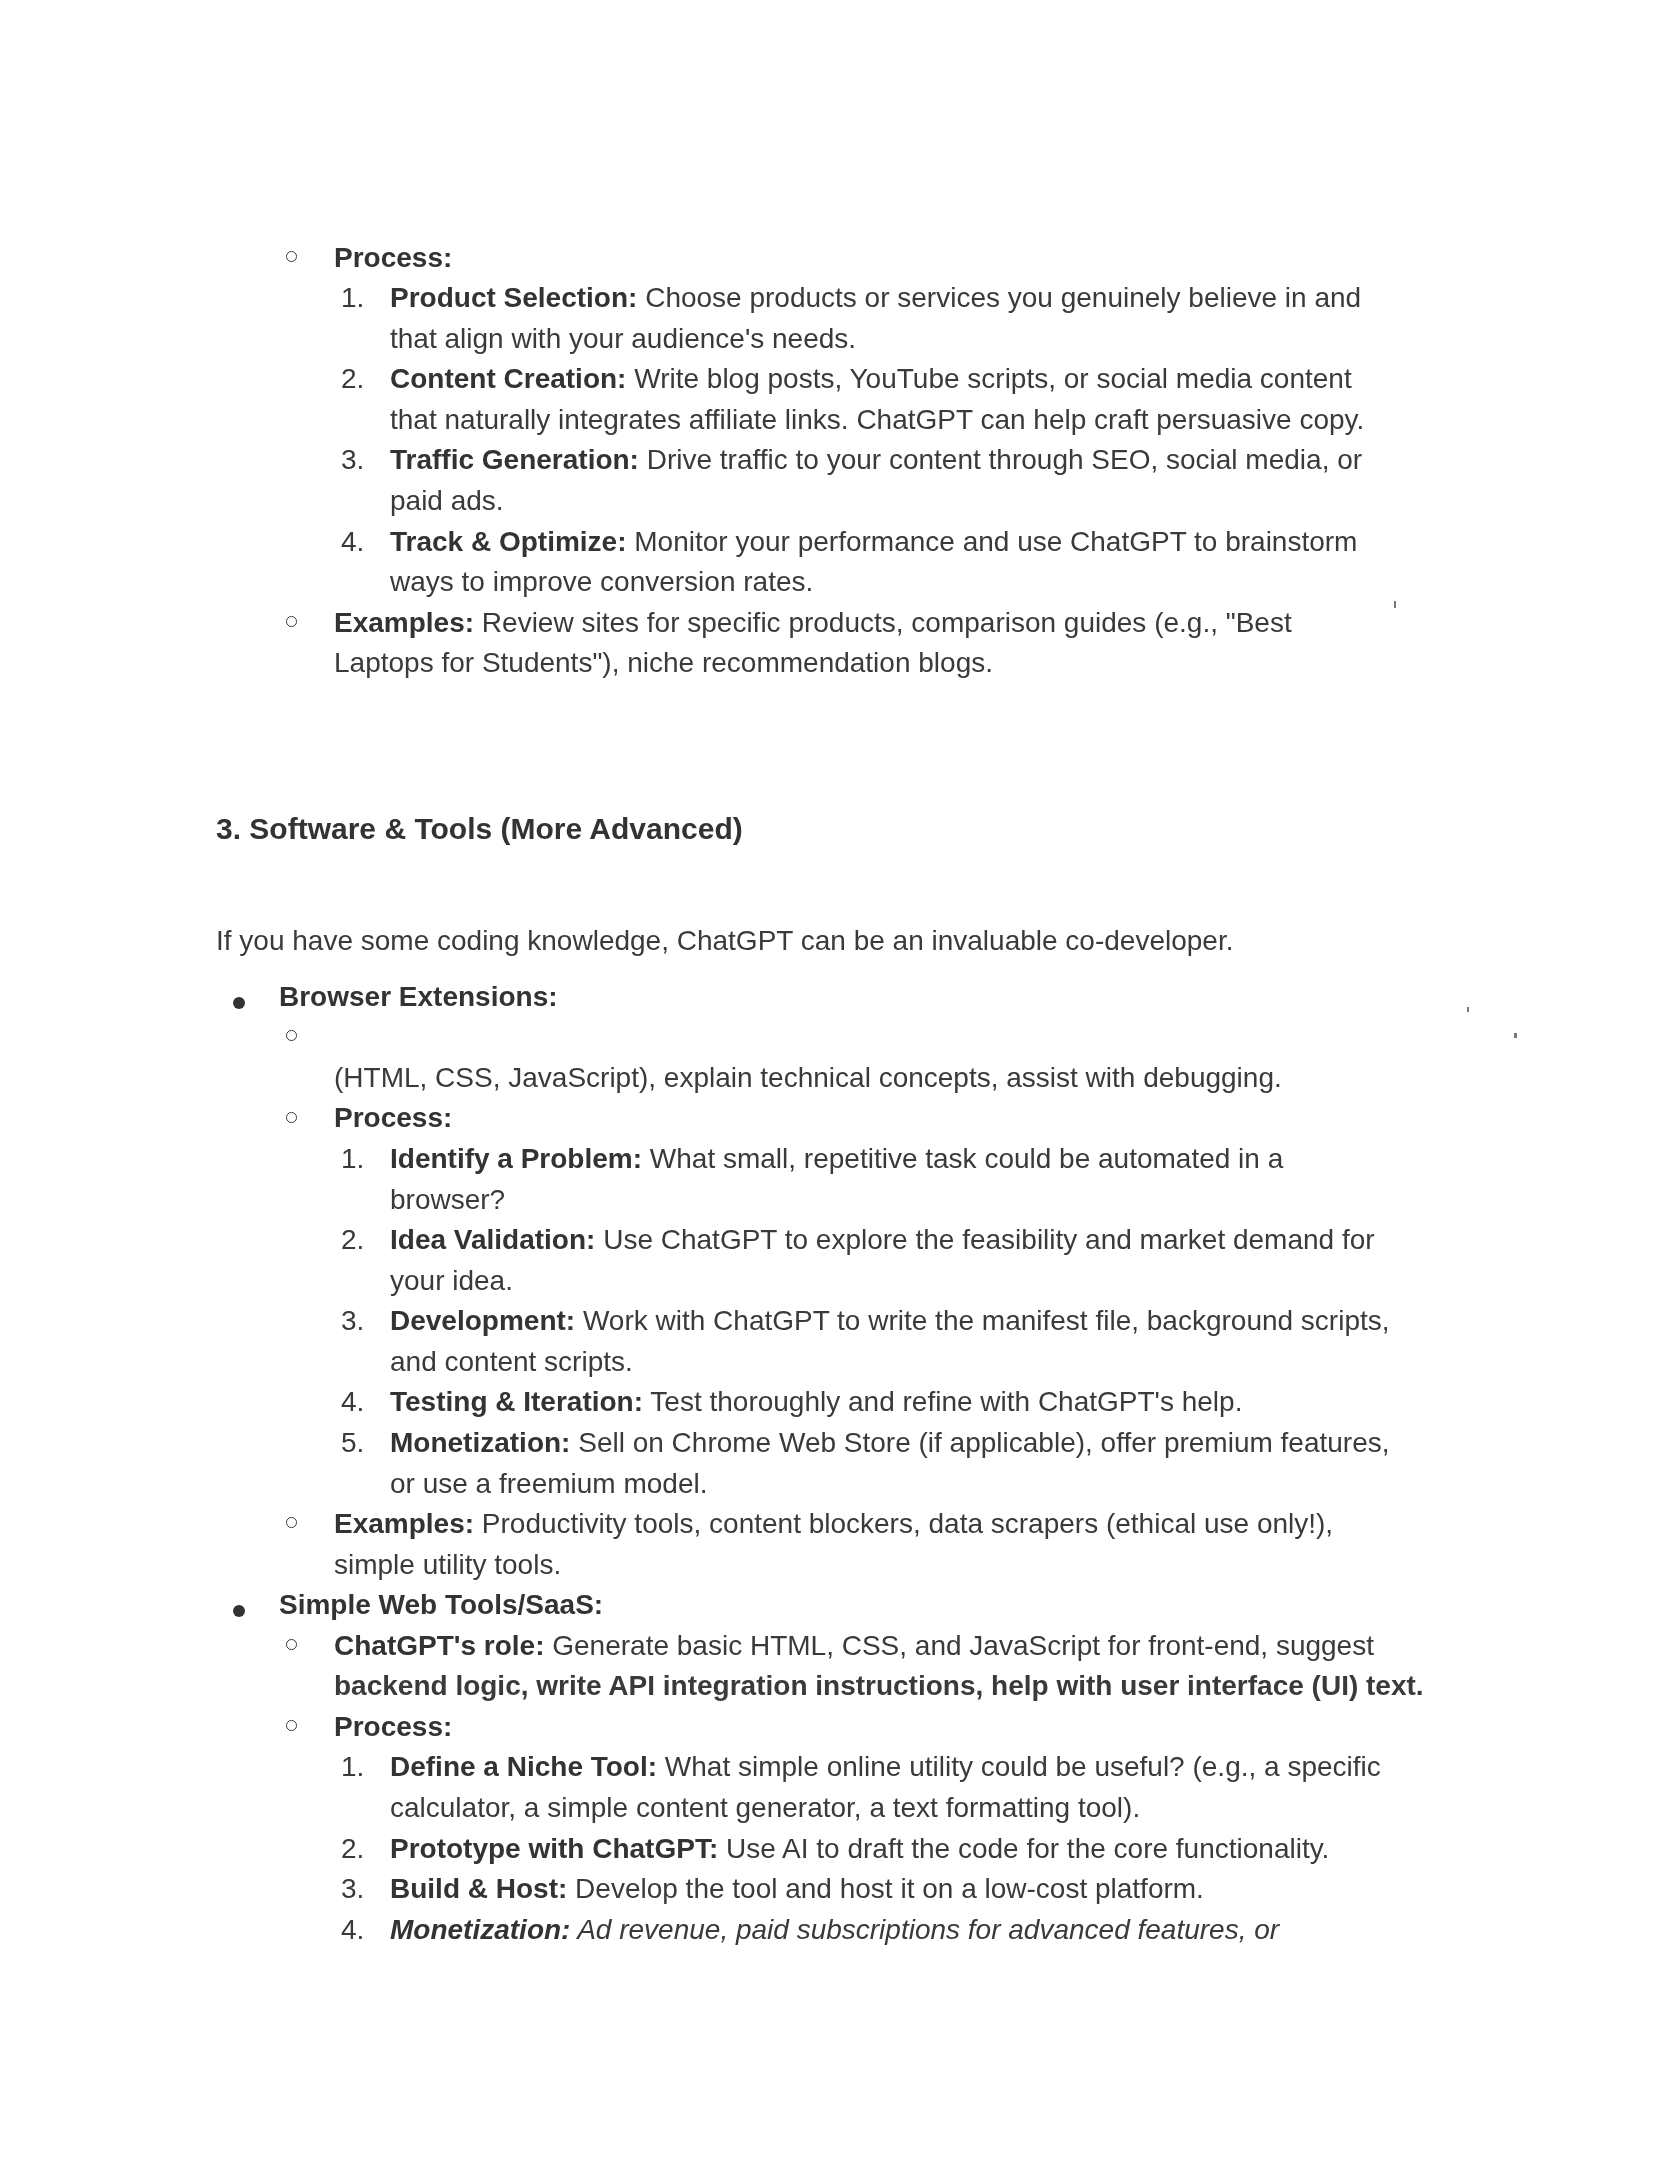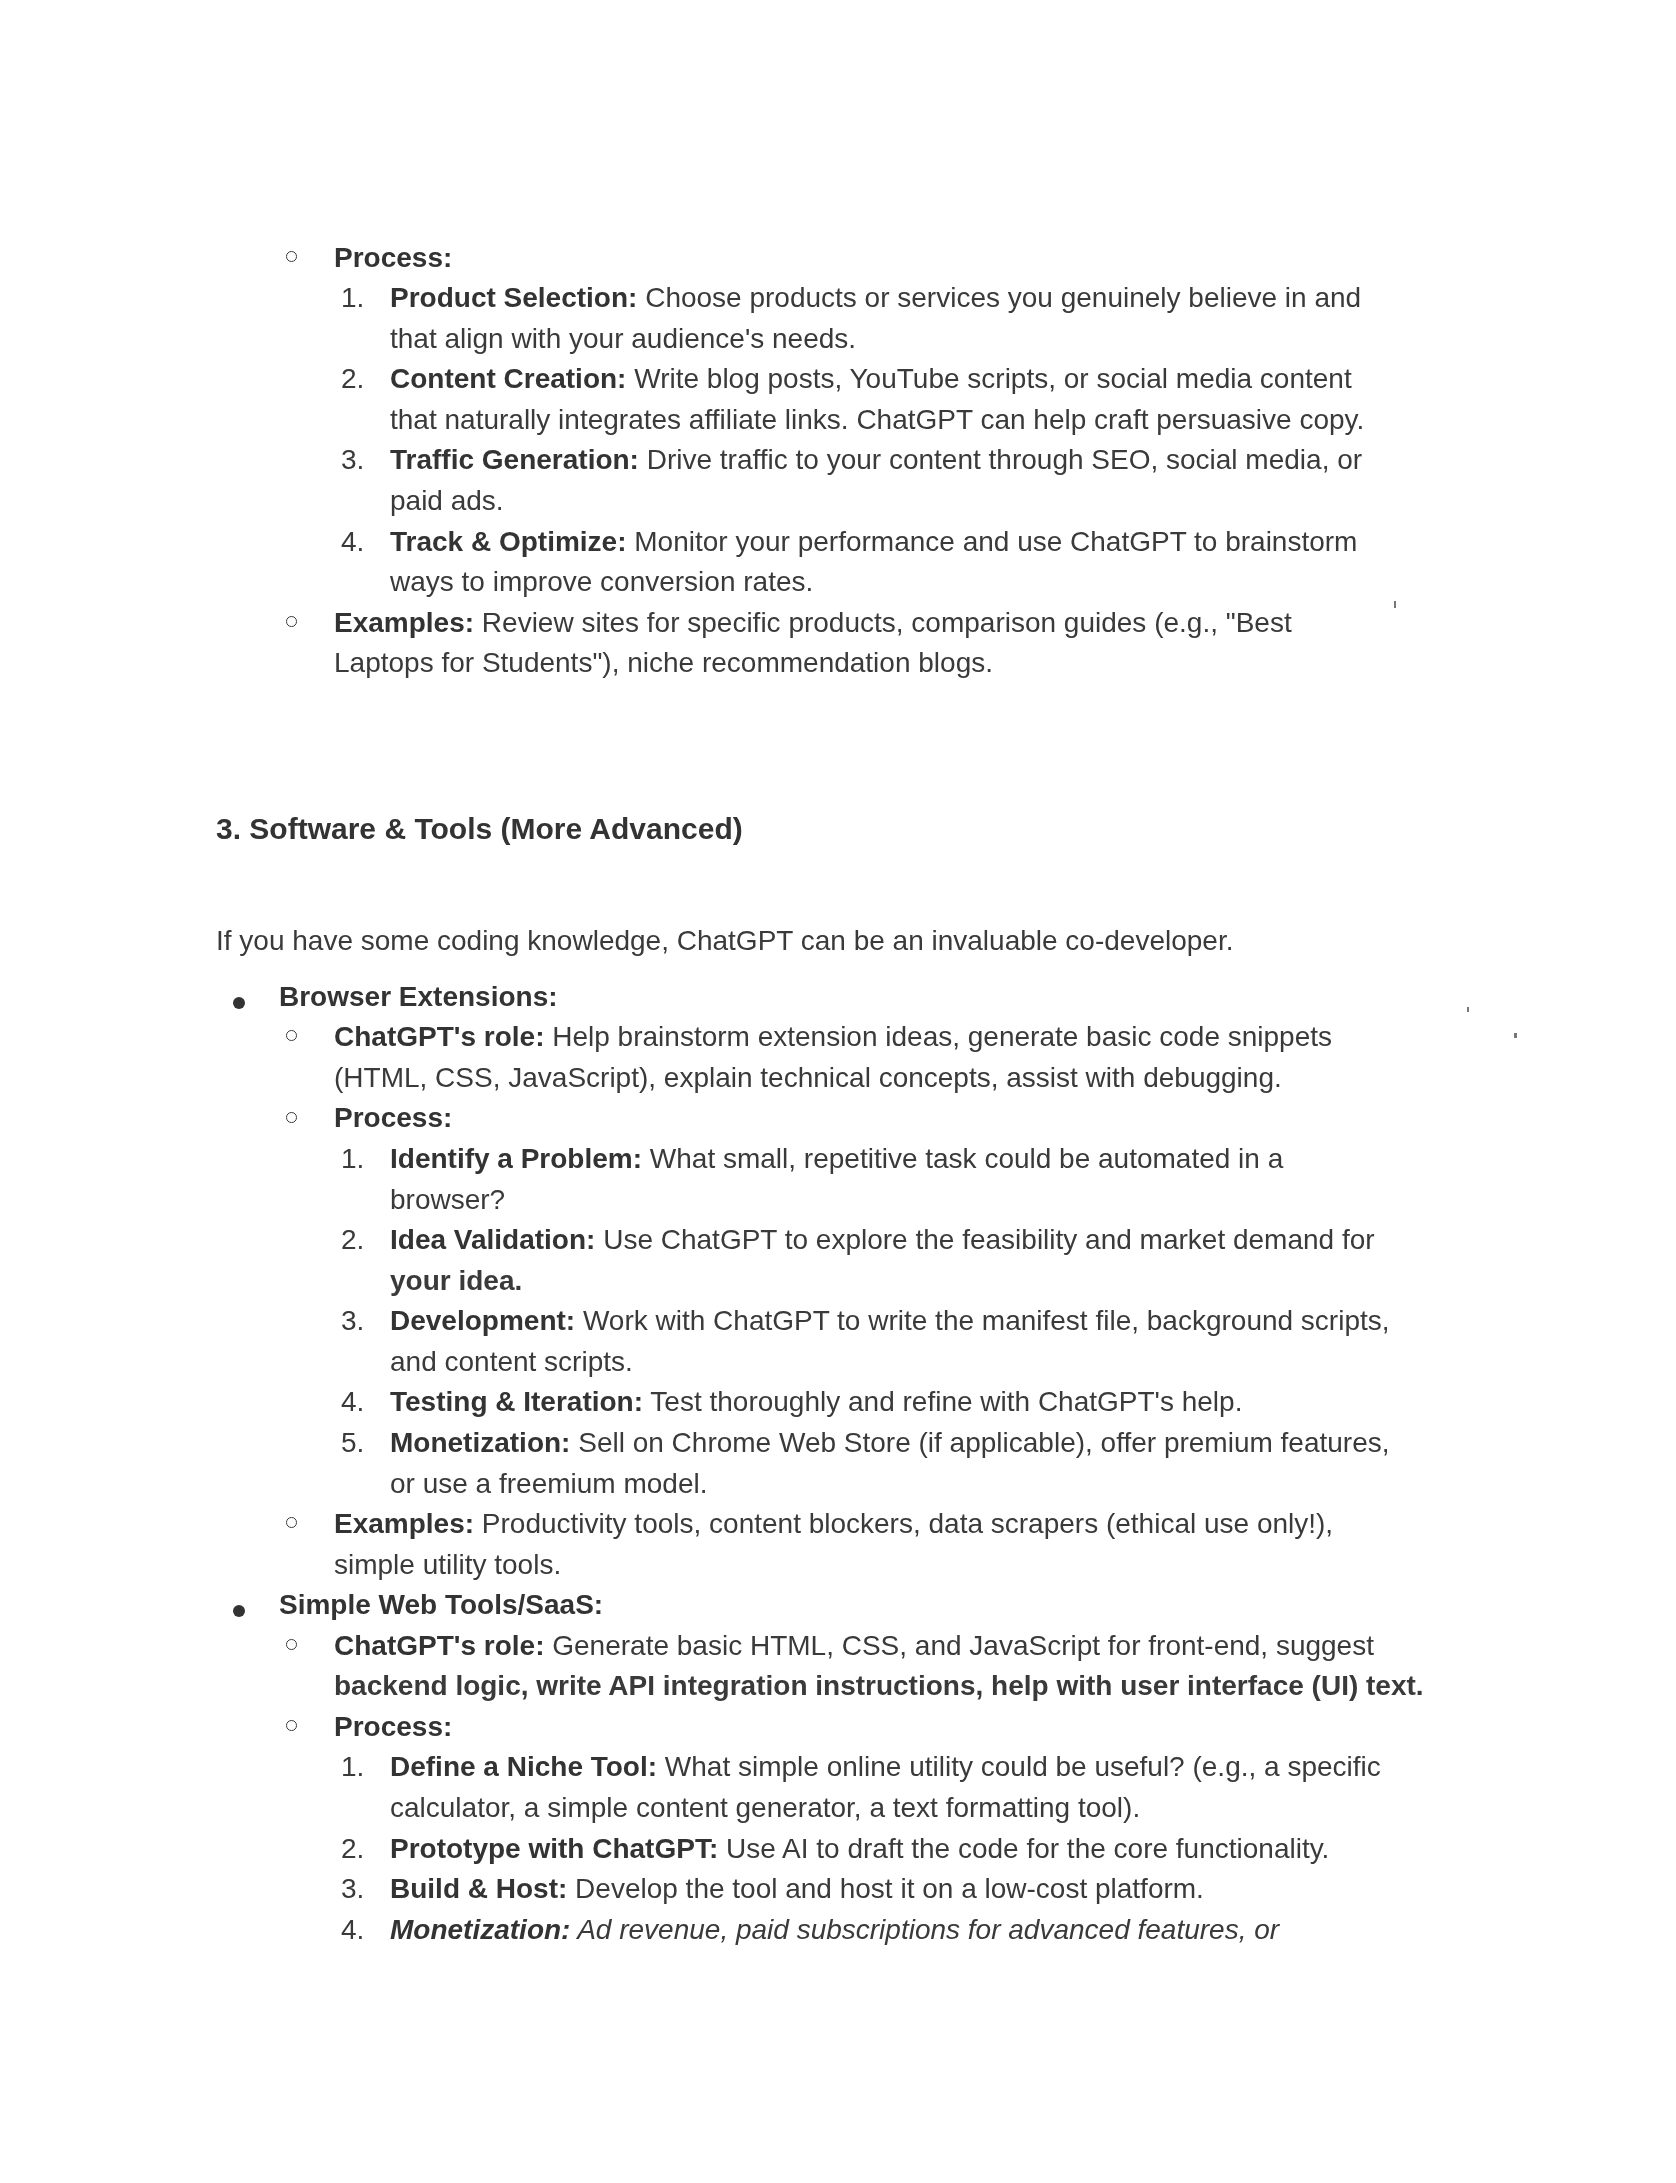--- a/index.html
+++ b/index.html
@@ -63,36 +63,35 @@
   <div class="line" style="left:334px; top:642px;">Laptops for Students"), niche recommendation blogs.</div>
 
   <div class="line heading" style="left:216px; top:808px;">3. Software &amp; Tools (More Advanced)</div>
 
   <div class="line" style="left:216px; top:920px;">If you have some coding knowledge, ChatGPT can be an invaluable co-developer.</div>
 
   <span class="filled" style="left:233px; top:997px;"></span>
   <div class="line" style="left:279px; top:976px;"><b>Browser Extensions:</b></div>
 
   <span class="hollow" style="left:286px; top:1030px;"></span>
-  <div class="line" style="left:334px; top:1016px;"><b>ChatGPT's role:</b><span> Help brainstorm extension ideas, generate basic code snippets</span></div>
   <div class="line" style="left:334px; top:1057px;">(HTML, CSS, JavaScript), explain technical concepts, assist with debugging.</div>
 
   <span class="hollow" style="left:286px; top:1112px;"></span>
   <div class="line" style="left:334px; top:1097px;"><b>Process:</b></div>
 
   <div>
     <div class="marker" style="left:341px; top:1138px;">1.</div>
     <div class="line" style="left:390px; top:1138px;"><b>Identify a Problem:</b><span> What small, repetitive task could be automated in a</span></div>
     <div class="line" style="left:390px; top:1179px;">browser?</div>
   </div>
 
   <div>
     <div class="marker" style="left:341px; top:1219px;">2.</div>
     <div class="line" style="left:390px; top:1219px;"><b>Idea Validation:</b><span> Use ChatGPT to explore the feasibility and market demand for</span></div>
-    <div class="line" style="left:390px; top:1260px;font-weight:bold;">your idea.</div>
+    <div class="line" style="left:390px; top:1260px;">your idea.</div>
   </div>
 
   <div>
     <div class="marker" style="left:341px; top:1300px;">3.</div>
     <div class="line" style="left:390px; top:1300px;"><b>Development:</b><span> Work with ChatGPT to write the manifest file, background scripts,</span></div>
     <div class="line" style="left:390px; top:1341px;">and content scripts.</div>
   </div>
 
   <div>
     <div class="marker" style="left:341px; top:1381px;">4.</div>

